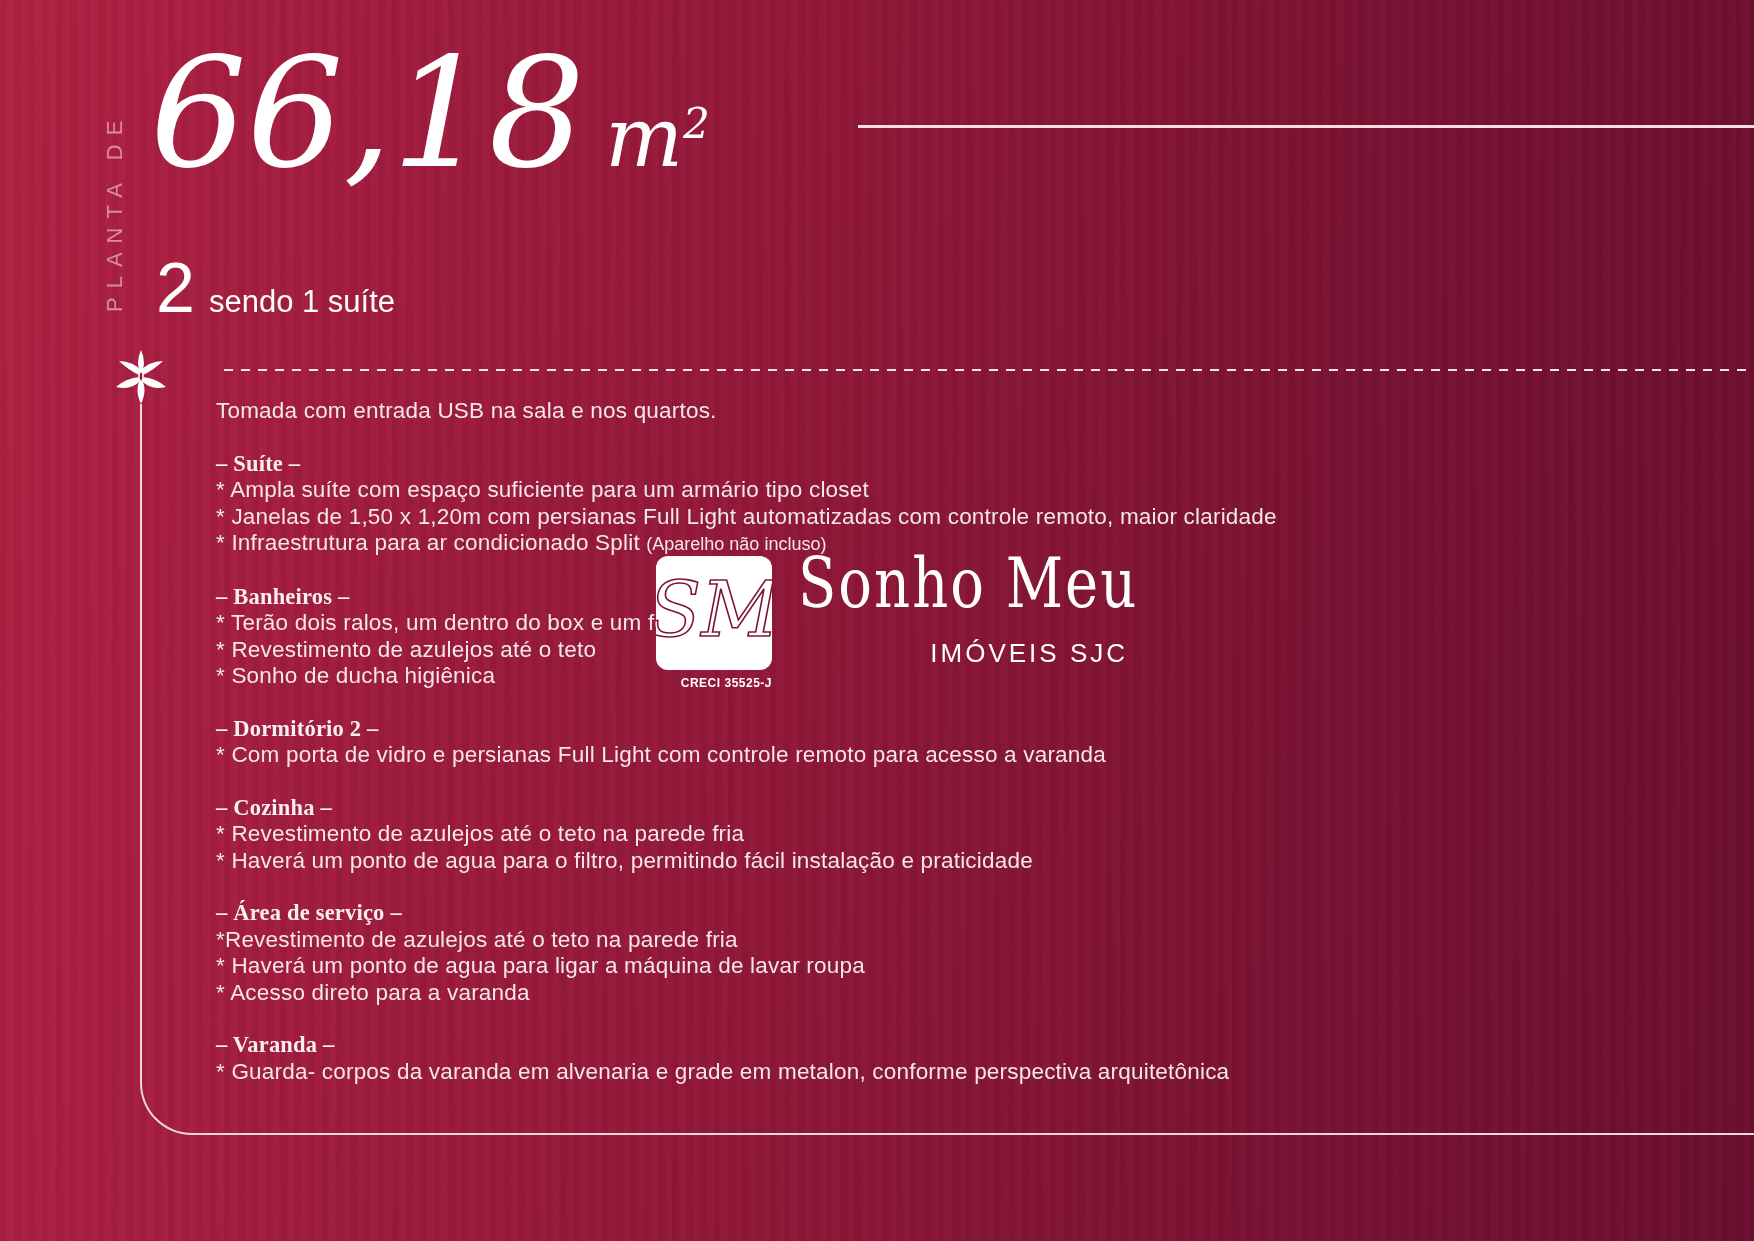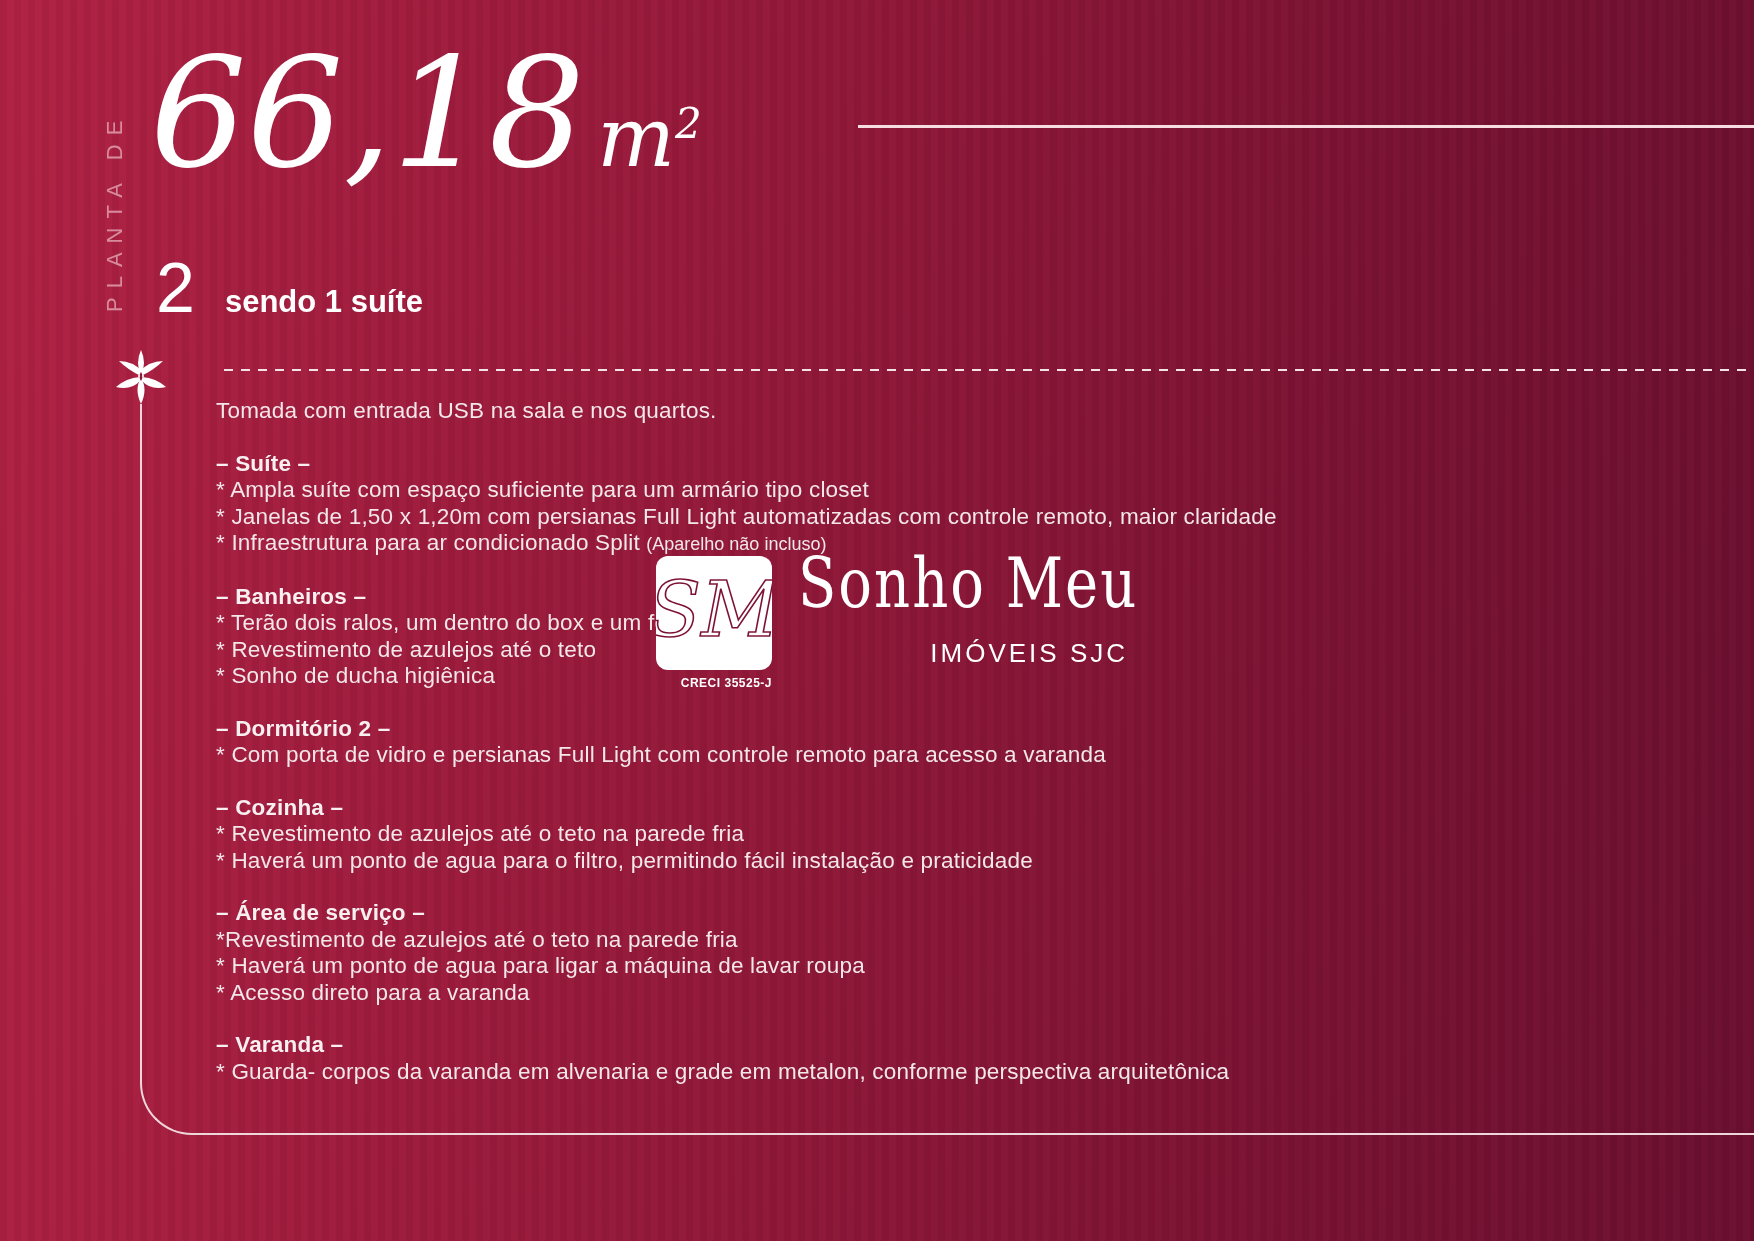--- a/index.html
+++ b/index.html
@@ -16,50 +16,50 @@
     position:absolute;left:102px;top:66px;height:246px;
     writing-mode:vertical-rl;transform:rotate(180deg);
     font-size:22px;letter-spacing:9px;color:rgba(255,228,234,0.55);
     font-family:"Liberation Sans",sans-serif;white-space:nowrap;z-index:3;
   }
   .area-title{
     position:absolute;left:150px;top:38px;color:#ffffff;z-index:3;
     font-family:"DejaVu Serif","Liberation Serif",serif;font-style:italic;white-space:nowrap;
   }
   .area-title .big{font-size:152px;line-height:1;}
-  .area-title .unit{font-size:82px;margin-left:12px;}
+  .area-title .unit{font-size:82px;margin-left:20px;}
   .area-title sup{font-size:42px;vertical-align:super;}
   .subtitle{
     position:absolute;left:156px;top:248px;color:#ffffff;z-index:3;
     display:flex;align-items:baseline;white-space:nowrap;
   }
   .subtitle .num{font-size:70px;margin-right:14px;}
   .subtitle .main{font-size:58px;letter-spacing:1px;}
-  .subtitle .note{font-size:31px;margin-left:16px;font-weight:bold;}
+  .subtitle .note{font-size:31px;}
   .top-line{
     position:absolute;left:858px;top:125px;width:896px;height:3px;
     background:#f6dde2;z-index:2;
   }
   .dashed-line{
     position:absolute;left:224px;top:369px;width:1530px;height:2px;z-index:2;
     background:repeating-linear-gradient(90deg,#f2e3e6 0 9px,rgba(0,0,0,0) 9px 17px);
   }
   .frame{
     position:absolute;left:140px;top:404px;width:1614px;height:729px;z-index:1;
     border-left:2px solid #eed7db;border-bottom:2px solid #eed7db;
     border-bottom-left-radius:52px;
   }
   .flower{position:absolute;left:110px;top:346px;width:62px;height:62px;z-index:3;}
   .content{
     position:absolute;left:216px;top:398px;width:1300px;z-index:2;
     color:#f3e7e9;font-size:22.5px;line-height:26.5px;letter-spacing:0.2px;
   }
   .intro{margin:0 0 24px 0;}
   .section{margin-top:26px;}
-  .section-heading{font-weight:bold;color:#f8eff1;margin:0 0 1px 0;}
+  .section-heading{font-weight:bold;color:#f8eff1;margin:0 0 1px 0;font-family:Liberation Serif, serif;}
   .feature-line{margin:0;white-space:nowrap;}
   .feature-line .small-note{font-size:18px;letter-spacing:0;}
   .watermark{position:absolute;left:656px;top:556px;z-index:4;width:470px;height:150px;}
   .logo-square{
     position:absolute;left:0;top:0;width:116px;height:114px;background:#ffffff;
     border-radius:12px;display:flex;align-items:center;justify-content:center;
   }
   .creci{
     position:absolute;left:0;top:120px;width:116px;text-align:right;
     color:#ffffff;font-size:12px;font-weight:bold;letter-spacing:0.5px;

